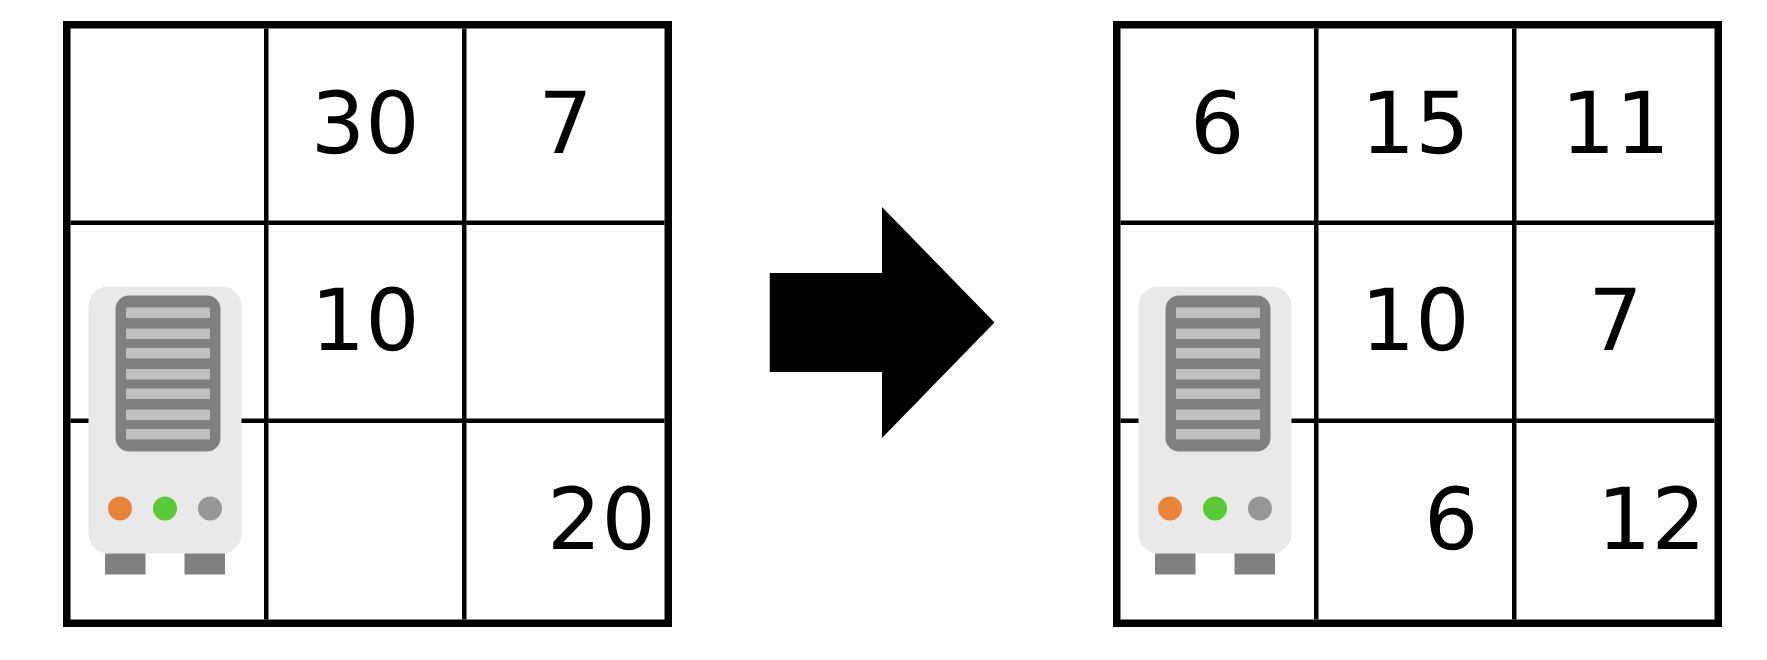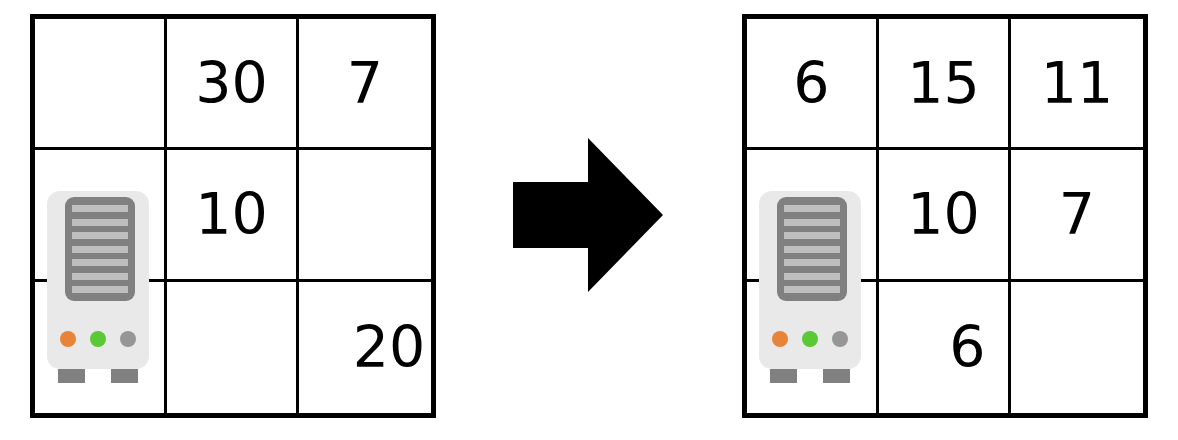--- a/index.html
+++ b/index.html
@@ -23,21 +23,21 @@
   }
 
   
   .grid {
     position: absolute;
     width: 406px;
     height: 404px;
     box-sizing: border-box;
     border: 5px solid #000000;
   }
-  .grid.left  { left: 30px;  top: 14px; }
+  .grid.left  { left: 42px;  top: 14px; }
   .grid.right { left: 742px; top: 14px; }
 
   .grid-inner {
     position: relative;
     width: 100%;
     height: 100%;
     display: grid;
     grid-template-columns: 1fr 1fr 1fr;
     grid-template-rows: 1fr 1fr 1fr;
   }
@@ -188,20 +188,21 @@
       <div class="cell c1 r1">6</div>
       <div class="cell c2 r1">15</div>
       <div class="cell c3 r1">11</div>
 
       <div class="cell c1 r2"></div>
       <div class="cell c2 r2">10</div>
       <div class="cell c3 r2">7</div>
 
       <div class="cell c1 r3"></div>
       <div class="cell c2 r3">6</div>
+      <div class="cell c3 r3">12</div>
 
       <div class="device">
         <div class="device-body"></div>
         <div class="device-panel">
           <div class="panel-bar"></div>
           <div class="panel-bar"></div>
           <div class="panel-bar"></div>
           <div class="panel-bar"></div>
           <div class="panel-bar"></div>
           <div class="panel-bar"></div>

